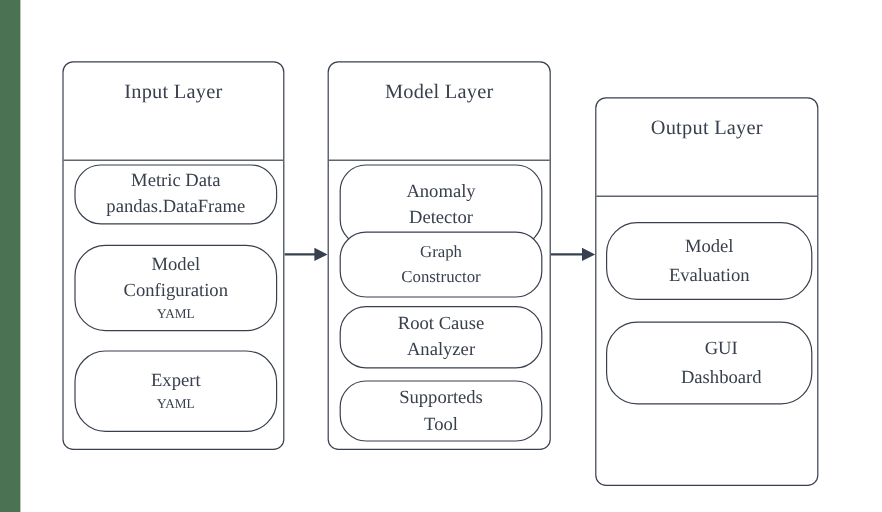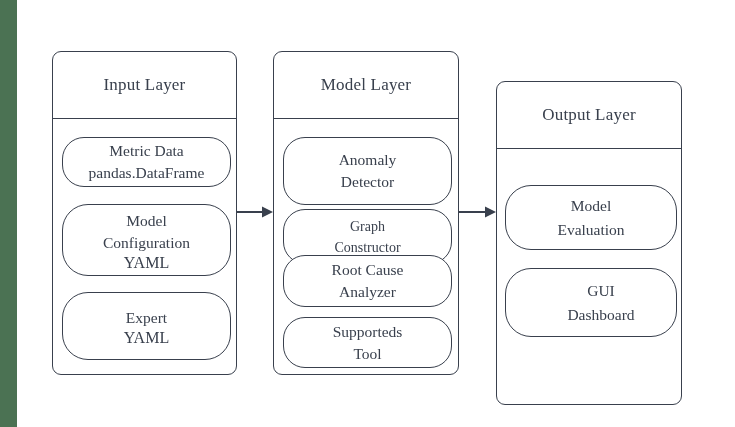--- a/index.html
+++ b/index.html
@@ -31,26 +31,26 @@
     background: #ffffff;
     border: 1px solid #39404d;
     border-radius: 9px;
     box-sizing: border-box;
   }
   .col1 { left: 52px;  width: 185px; }
   .col2 { left: 273px; width: 186px; }
   .col3 { left: 496px; width: 186px; margin-top: 30px; }
   .col-header {
     position: absolute;
-    left: 0; top: 0;
+    left: 0; top: 15px;
     width: 100%;
     height: 67px;
     border-bottom: 1.5px solid #39404d;
     display: flex;
-    align-items: center;
+    align-items: flex-start;
     justify-content: center;
     box-sizing: border-box;
   }
   .col-title {
     font-size: 17px;
     letter-spacing: 0.2px;
   }
   .node {
     position: absolute;
     background: #ffffff;
@@ -62,30 +62,30 @@
     align-items: center;
     justify-content: center;
     text-align: center;
   }
   .line {
     font-size: 15.5px;
     line-height: 22px;
     white-space: nowrap;
   }
   .line.small {
-    font-size: 16px;
+    font-size: 11px;
     line-height: 17px;
   }
   
   .col1 .n1 { left: 9px; top: 85px;  width: 169px; height: 50px; }
   .col1 .n2 { left: 9px; top: 152px; width: 169px; height: 72px; border-radius: 26px; }
   .col1 .n3 { left: 9px; top: 240px; width: 169px; height: 68px; border-radius: 26px; }
   
   .col2 .n1 { left: 9px; top: 85px;  width: 169px; height: 68px; }
-  .col2 .n2 { left: 9px; top: 141px; width: 169px; height: 55px; margin-top: 16px; }
+  .col2 .n2 { left: 9px; top: 141px; width: 169px; height: 55px; }
   .col2 .n2 .line { font-size: 14px; line-height: 21px; }
   .col2 .n3 { left: 9px; top: 203px; width: 169px; height: 52px; }
   .col2 .n4 { left: 9px; top: 265px; width: 169px; height: 51px; }
   
   .col3 .n1 { left: 8px; top: 103px; width: 172px; height: 65px; border-radius: 26px; }
   .col3 .n2 { left: 8px; top: 186px; width: 172px; height: 69px; border-radius: 26px; padding-left: 20px; }
   .col3 .line { line-height: 24px; }
   .arrow {
     position: absolute;
     top: 203px;

